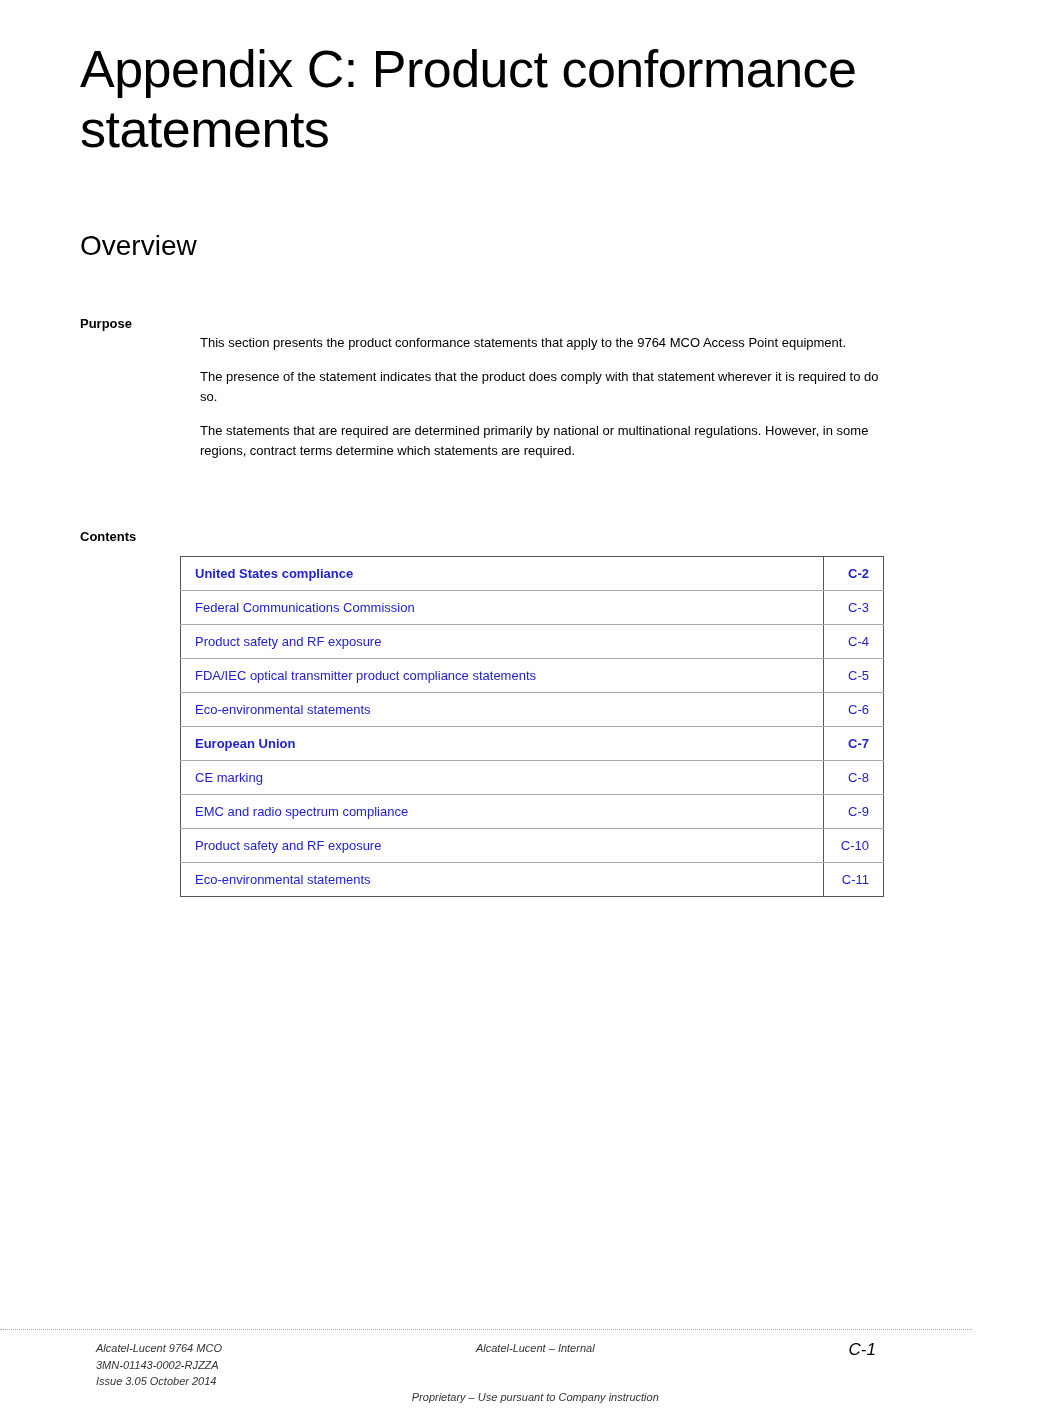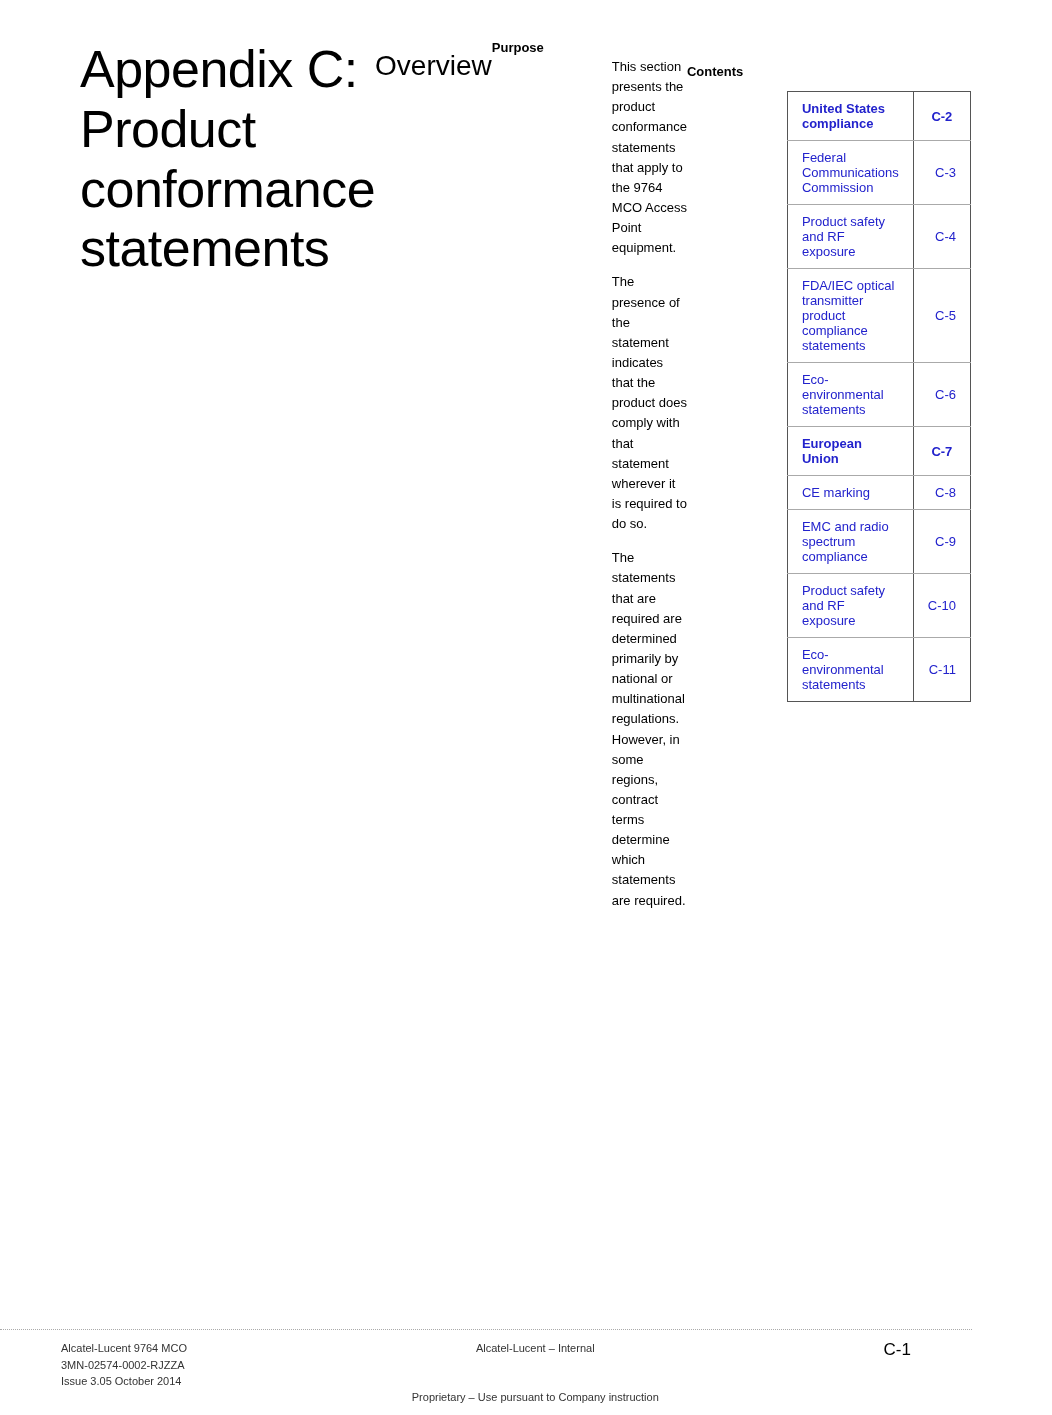--- a/index.html
+++ b/index.html
@@ -16,21 +16,21 @@
       min-height: 1415px;
       position: relative;
     }
 
     .page-container {
       width: 972px;
       min-height: 1415px;
       padding: 40px 80px 80px 80px;
       position: relative;
       display: flex;
-      flex-direction: row;
+      flex-direction: column;
     }
 
     .main-title {
       font-size: 52px;
       font-weight: 300;
       color: #000000;
       line-height: 1.15;
       margin-bottom: 60px;
       letter-spacing: -0.5px;
     }
@@ -91,35 +91,35 @@
     .toc-table .toc-page {
       text-align: right;
       white-space: nowrap;
       width: 60px;
       border-left: 1.5px solid #555555;
       color: #2222cc;
     }
 
     .toc-table .toc-page.bold {
       font-weight: 700;
-      text-align: center;
     }
 
     .footer {
       position: absolute;
       bottom: 0;
       left: 0;
       right: 0;
       border-top: 1.5px dotted #aaaaaa;
-      padding: 10px 61px;
+      padding: 10px 96px;
       display: flex;
       justify-content: space-between;
       align-items: flex-start;
       font-size: 11px;
       color: #333333;
+      font-style: italic;
     }
 
     .footer-left {
       display: flex;
       flex-direction: column;
       line-height: 1.5;
     }
 
     .footer-center {
       display: flex;
@@ -144,21 +144,21 @@
     }
 
     .purpose-label {
       font-size: 13px;
       font-weight: 700;
       margin-bottom: 2px;
     }
 
     .toc-wrapper {
       margin-left: 100px;
-      margin-right: 2px;
+      margin-right: 8px;
     }
   </style>
 </head>
 <body>
 
 <div class="page-container">
 
   <h1 class="main-title">Appendix C:  Product conformance statements</h1>
 
   <div class="overview-block">
@@ -218,21 +218,21 @@
               <td class="toc-page">C-11</td>
             </tr>
           </tbody>
       </table>
     </div>
   </div>
 
   <div class="footer">
     <div class="footer-left">
       <span>Alcatel-Lucent 9764 MCO</span>
-      <span>3MN-02574-0002-RJZZA</span>
+      <span>3MN-01143-0002-RJZZA</span>
       <span>Issue 3.05   October 2014</span>
     </div>
     <div class="footer-center">
       <span>Alcatel-Lucent – Internal</span>
       <span>Proprietary – Use pursuant to Company instruction</span>
     </div>
     <div class="footer-right">C-1</div>
   </div>
 
 </div>

